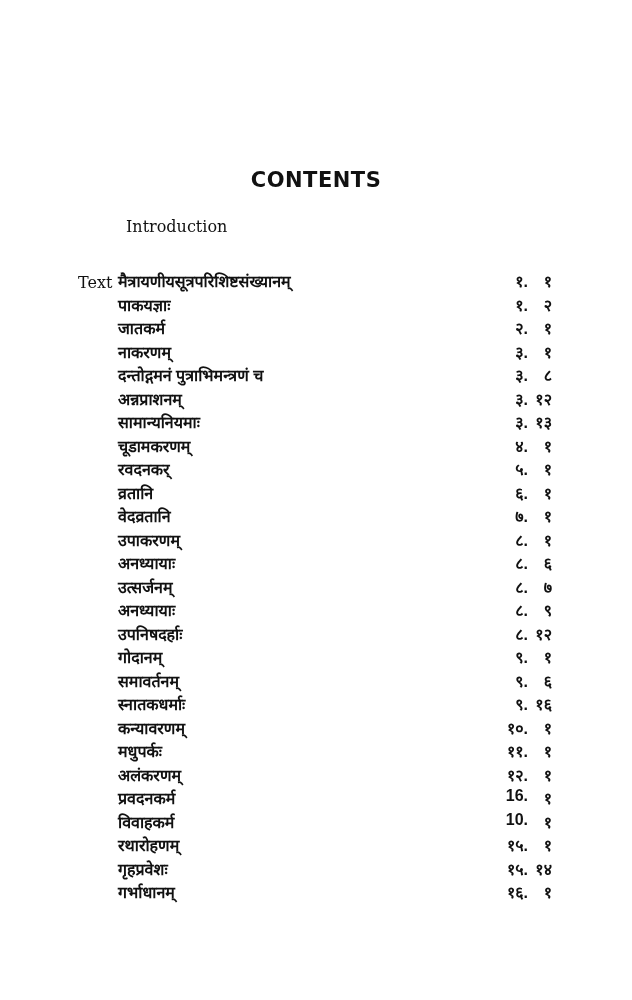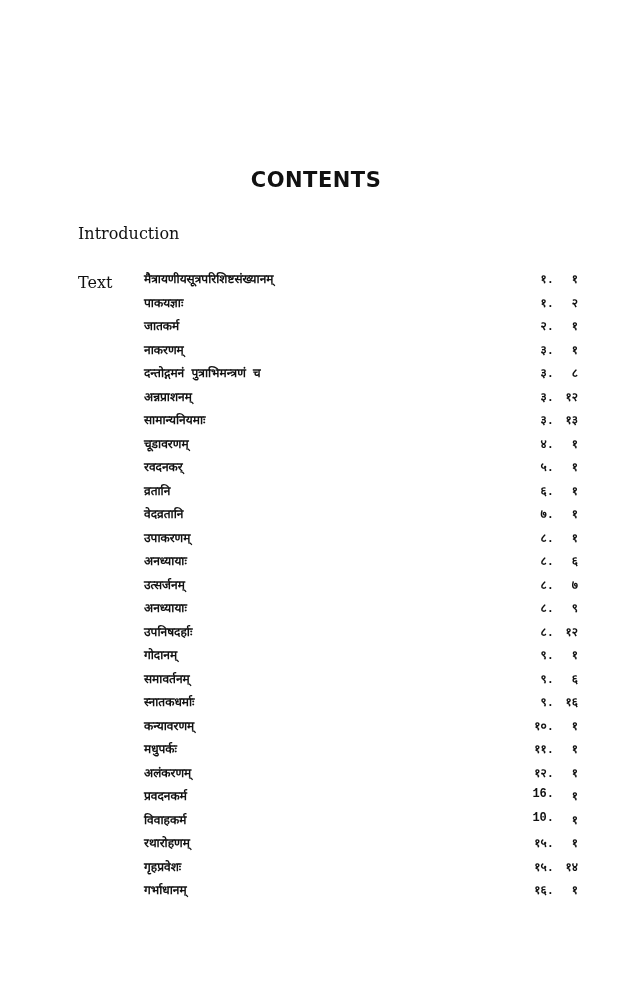--- a/index.html
+++ b/index.html
@@ -19,33 +19,32 @@
       font-size: 21px;
       font-weight: bold;
       letter-spacing: 0.5px;
     }
     .front {
       position: absolute;
       left: 78px;
       font-family: "DejaVu Serif", "Liberation Serif", serif;
       font-size: 16px;
     }
-    .front.intro { top: 224px; }
+    .front.intro { top: 217px; margin-left: 48px; }
     .front.text { top: 242px; margin-top: 31px; }
     .entries {
       position: absolute;
       top: 270px; left: 0; width: 632px;
     }
     .entry {
       position: relative;
       height: 23.5px;
-      font-size: 12px;
+      font-size: 16px;
       font-weight: bold;
-      font-family: Liberation Mono, monospace;
-      margin-left: 26px;
+      font-family: Liberation Sans, sans-serif;
     }
     .entry .label {
       position: absolute;
       left: 118px;
       top: 0;
       white-space: nowrap;
     }
     .entry .ref {
       position: absolute;
       left: 500px;
@@ -109,21 +108,21 @@
       </span>
     </div>
     <div class="entry">
       <span class="label">सामान्यनियमाः</span>
       <span class="ref">
         <span class="ch">३.</span>
         <span class="vs">१३</span>
       </span>
     </div>
     <div class="entry">
-      <span class="label">चूडावरणम्</span>
+      <span class="label">चूडामकरणम्</span>
       <span class="ref">
         <span class="ch">४.</span>
         <span class="vs">१</span>
       </span>
     </div>
     <div class="entry">
       <span class="label">रवदनकर्</span>
       <span class="ref">
         <span class="ch">५.</span>
         <span class="vs">१</span>

